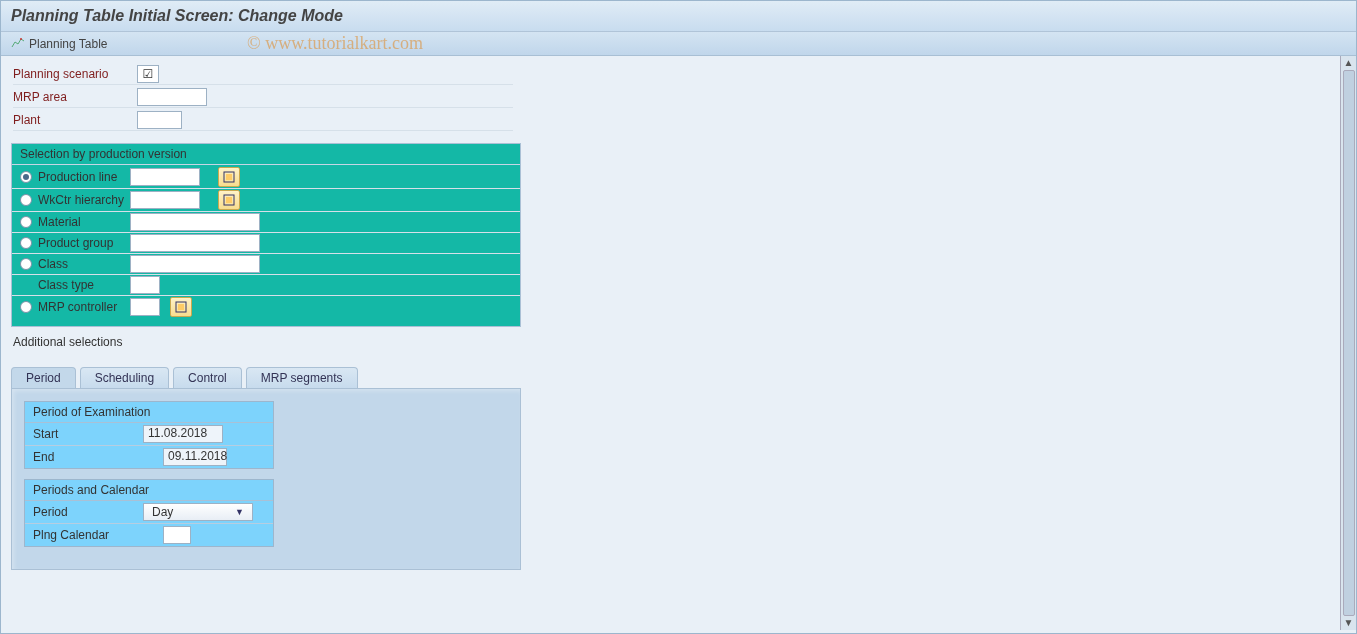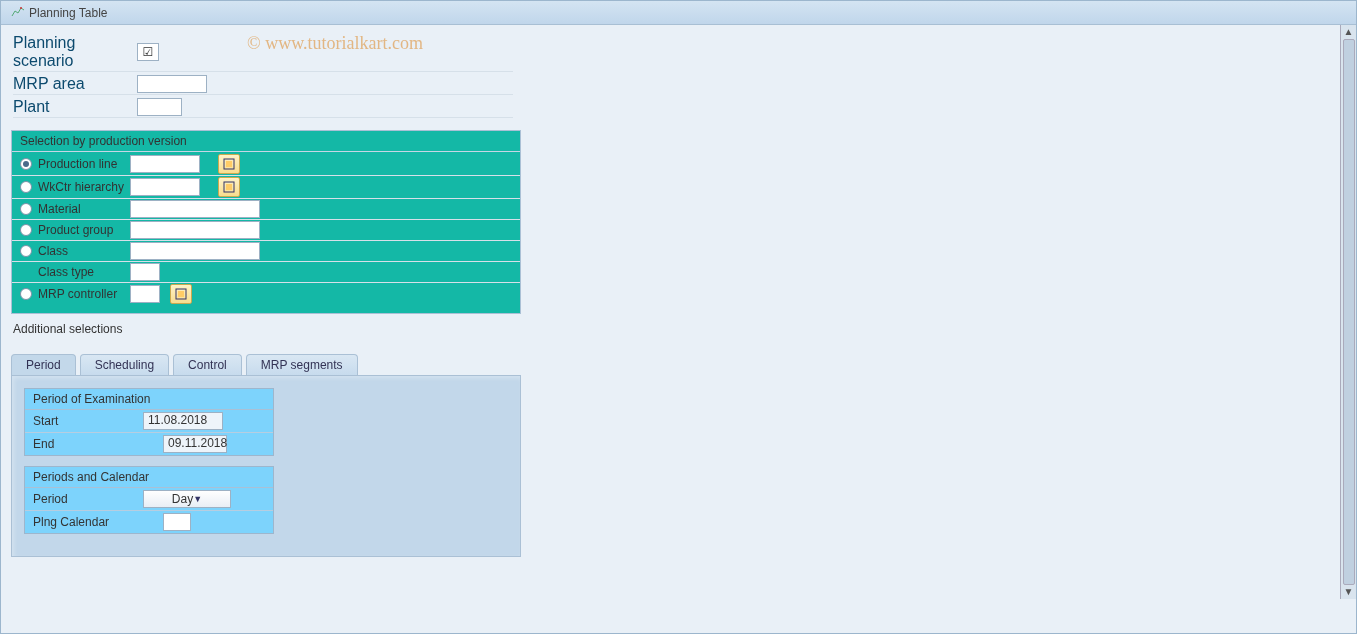--- a/index.html
+++ b/index.html
@@ -85,22 +85,22 @@
   .field-row {
     display: flex;
     align-items: center;
     margin-bottom: 2px;
     padding: 1px 0;
     border-bottom: 1px solid #d6e0e9;
     width: 500px;
   }
   .label {
     width: 124px;
-    font-size: 16px;
-    color: #0c4a6e;
+    font-size: 12px;
+    color: #7f1d1d;
   }
   .inp {
     border: 1px solid #9db1c4;
     background: #fff;
     height: 18px;
     padding: 0 3px;
     font-size: 12px;
   }
   .inp.w45{width:45px;}
   .inp.w70{width:70px;}
@@ -216,41 +216,42 @@
     padding:2px 8px;
     border-bottom:1px solid #b7cde0;
   }
   .innerbox .ibrow:last-child {border-bottom:none;gap:20px;}
   .innerbox .iblabel { width: 110px; font-size:12px; }
   .inp.readonly { background:#eef4fa; color:#333; text-align:left; padding:0 4px;}
   .sel {
     border:1px solid #9db1c4;
     background: linear-gradient(to bottom,#fff,#e8eef5);
     height:18px;
-    width:88px;
-    display:flex;align-items:center;justify-content:center;
+    width:110px;
+    display:flex;align-items:center;justify-content:space-between;
     padding:0 8px;font-size:12px;
     cursor:pointer;
   }
   .sel .ar { font-size:9px;color:#336; }
   
   .wm {
     position:absolute;
     top:32px;left:246px;
     font-size:18px;
     color:rgba(222,143,54,0.6);
     font-family: Georgia, serif;
     pointer-events:none;
   }
 </style>
 </head>
 <body>
 
 <div class="outer">
 
+  <div class="titlebar">Planning Table Initial Screen: Change Mode</div>
 
   <div class="toolbar">
     <span class="tb-icon">
       <svg width="14" height="12" viewBox="0 0 14 12">
           <polyline points="1,11 4,6 7,8 10,3 13,5" fill="none" stroke="#5a7" stroke-width="1"></polyline>
           <circle cx="10" cy="3" r="1" fill="#c33"></circle>
         </svg>
     </span>
     <span>Planning Table</span>
   </div>

